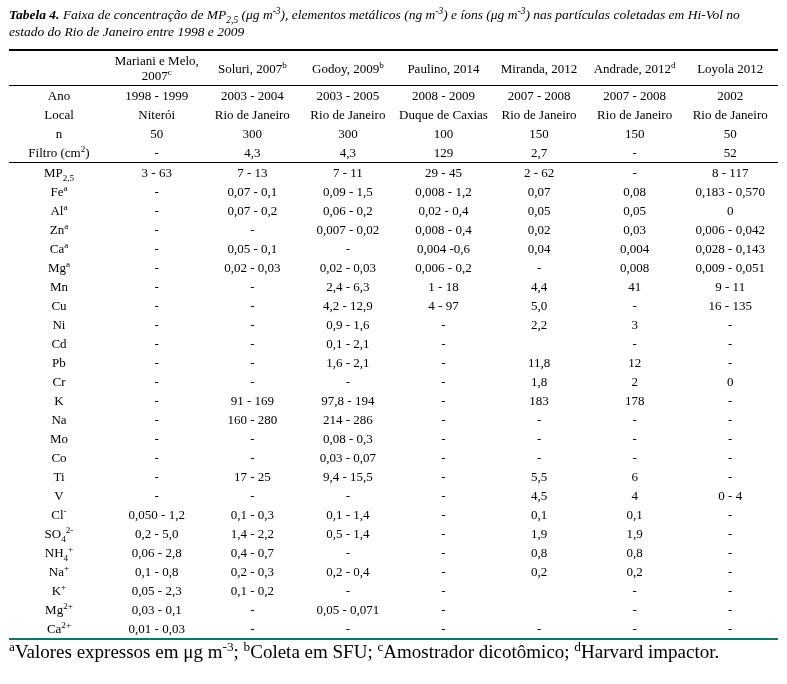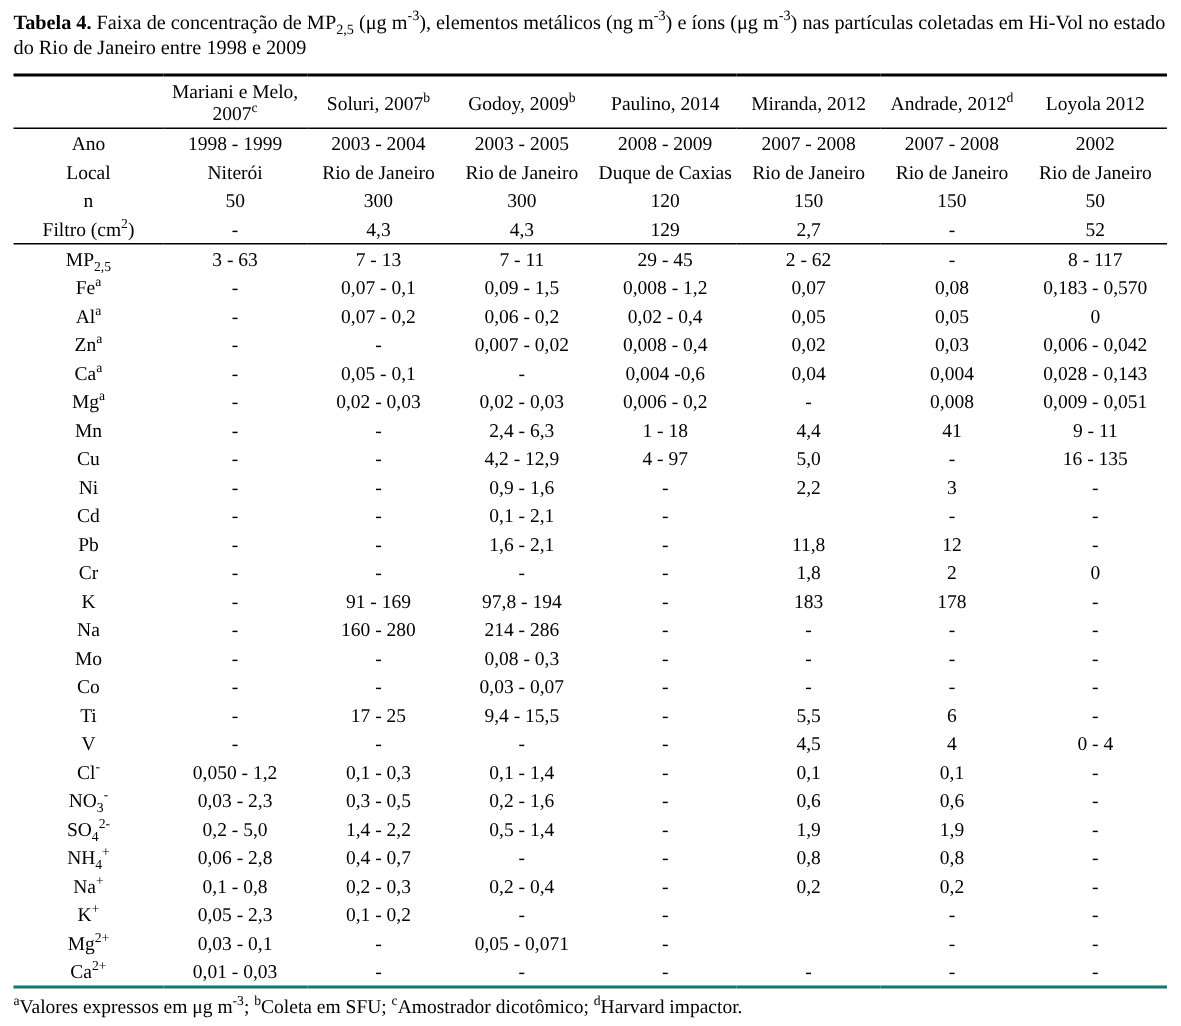--- a/index.html
+++ b/index.html
@@ -15,20 +15,21 @@
     box-sizing: border-box;
     padding: 6px 9px 0 9px;
     background: #ffffff;
     overflow: hidden;
   }
   .title {
     font-size: 13.5px;
     line-height: 17px;
     margin: 0 0 9px 0;
     text-align: left;
+    font-style: italic;
   }
   .title .bold { font-weight: bold; }
   table.maintable {
     width: 100%;
     border-collapse: collapse;
     border-top: 2px solid #000;
     border-bottom: 2px solid #0f766e;
     font-size: 13px;
     table-layout: fixed;
   }
@@ -48,21 +49,21 @@
   tbody.info-body tr:last-child td {
     border-bottom: 1px solid #000;
   }
   sub, sup {
     font-size: 70%;
     line-height: 0;
   }
   sup { vertical-align: super; }
   sub { vertical-align: sub; }
   .footnote {
-    font-size: 13px;
+    font-size: 19px;
     line-height: 16px;
     margin-top: 4px;
     text-align: left;
   }
 </style>
 </head>
 <body>
 
 <div class="page">
 
@@ -110,21 +111,21 @@
           <td>Duque de Caxias</td>
           <td>Rio de Janeiro</td>
           <td>Rio de Janeiro</td>
           <td>Rio de Janeiro</td>
         </tr>
         <tr>
           <td>n</td>
           <td>50</td>
           <td>300</td>
           <td>300</td>
-          <td>120</td>
+          <td>100</td>
           <td>150</td>
           <td>150</td>
           <td>50</td>
         </tr>
         <tr>
           <td>Filtro (cm<sup>2</sup>)</td>
           <td>-</td>
           <td>4,3</td>
           <td>4,3</td>
           <td>129</td>
@@ -318,30 +319,20 @@
           <td>Cl<sup>-</sup></td>
           <td>0,050 - 1,2</td>
           <td>0,1 - 0,3</td>
           <td>0,1 - 1,4</td>
           <td>-</td>
           <td>0,1</td>
           <td>0,1</td>
           <td>-</td>
         </tr>
         <tr>
-          <td>NO<sub>3</sub><sup>-</sup></td>
-          <td>0,03 - 2,3</td>
-          <td>0,3 - 0,5</td>
-          <td>0,2 - 1,6</td>
-          <td>-</td>
-          <td>0,6</td>
-          <td>0,6</td>
-          <td>-</td>
-        </tr>
-        <tr>
           <td>SO<sub>4</sub><sup>2-</sup></td>
           <td>0,2 - 5,0</td>
           <td>1,4 - 2,2</td>
           <td>0,5 - 1,4</td>
           <td>-</td>
           <td>1,9</td>
           <td>1,9</td>
           <td>-</td>
         </tr>
         <tr>

